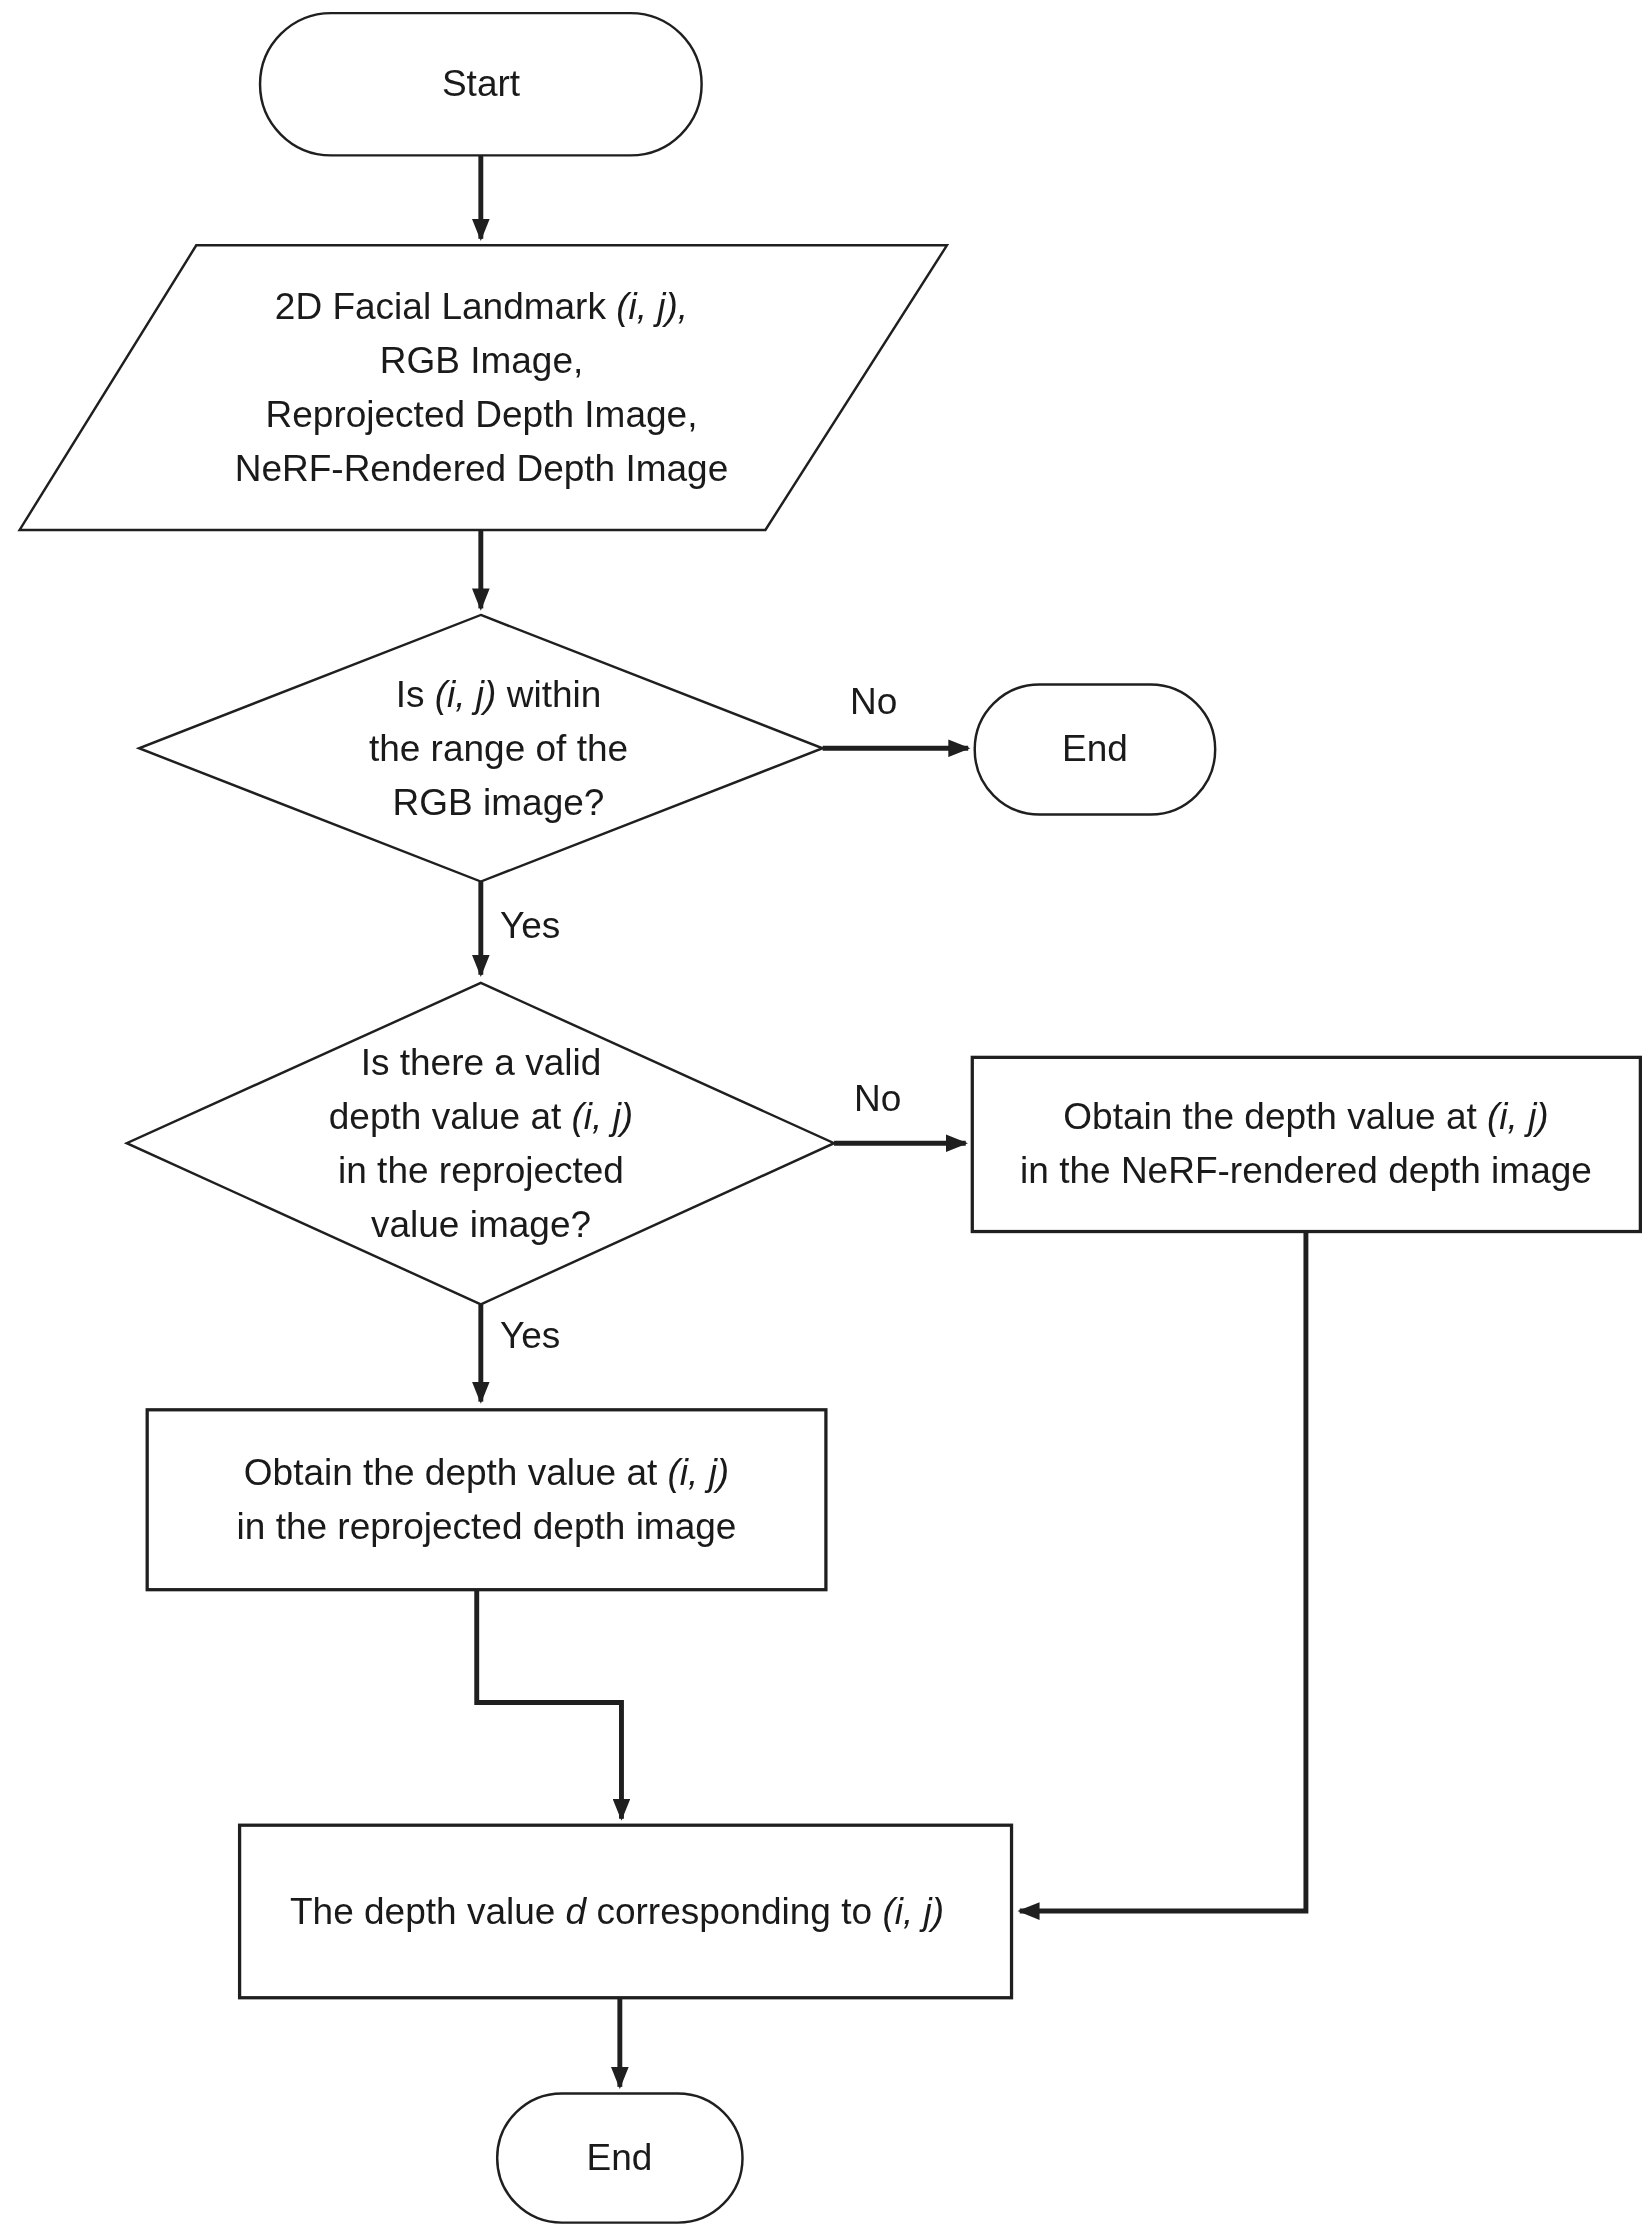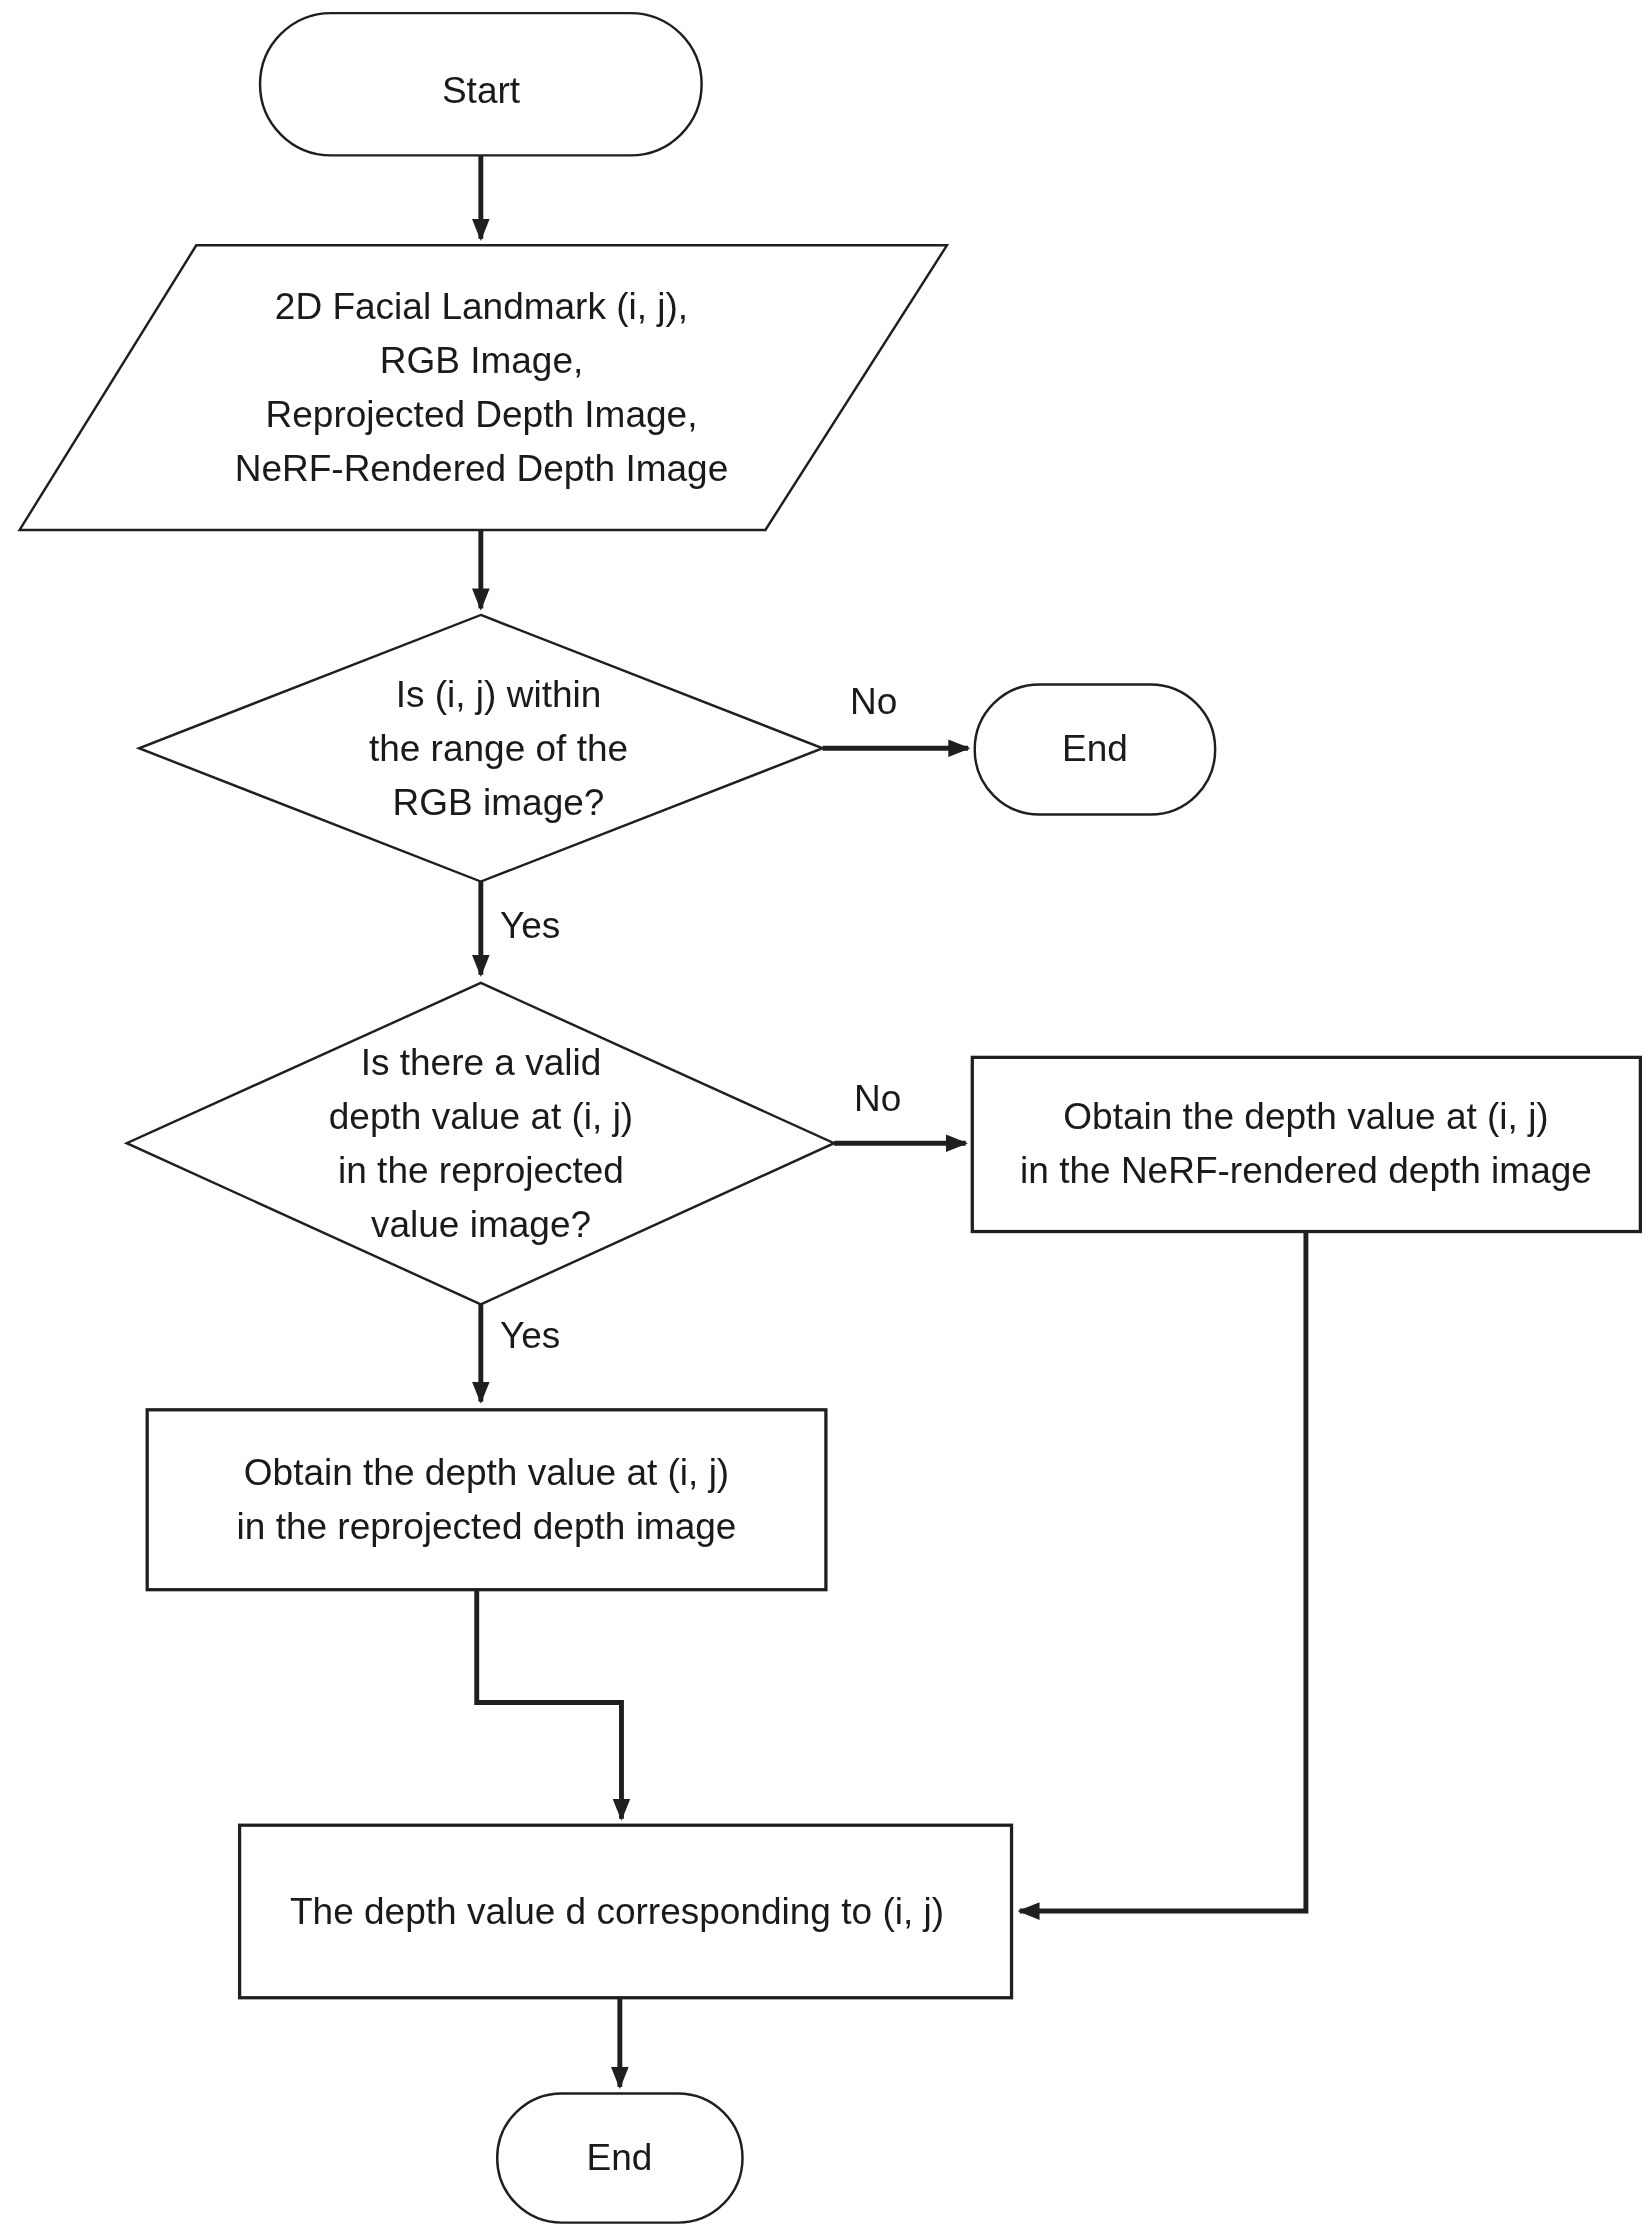--- a/index.html
+++ b/index.html
@@ -22,21 +22,21 @@
   .edge{fill:none;stroke:var(--stroke-color);stroke-width:6px;}
   .arrowhead{fill:var(--stroke-color);}
   .node-text{
     position:absolute;
     display:flex;flex-direction:column;
     justify-content:center;align-items:center;
     font-size:37px;line-height:54px;
     text-align:center;
   }
   .ln{white-space:nowrap;}
-  .it{}
+  .it{font-style:italic;}
   .branch-label{
     position:absolute;
     font-size:37px;line-height:39px;
     white-space:nowrap;
   }
 </style>
 </head>
 <body>
 
 <div id="canvas">
@@ -62,21 +62,21 @@
     <polygon class="shape thin" points="240,300 1158,300 936,648 24,648"></polygon>
     <polygon class="shape thin" points="588,752 1006,915 588,1078 170,915"></polygon>
     <rect class="shape thin" x="1192" y="837" width="294" height="159" rx="79" ry="79"></rect>
     <polygon class="shape thin" points="588,1202 1020,1398 588,1595 155,1398"></polygon>
     <rect class="shape mid" x="1189" y="1293" width="817" height="213"></rect>
     <rect class="shape mid" x="180" y="1724" width="830" height="220"></rect>
     <rect class="shape mid" x="293" y="2232" width="944" height="211"></rect>
     <rect class="shape thin" x="608" y="2560" width="300" height="158" rx="79" ry="79"></rect>
   </svg>
 
-  <div class="node-text" style="left:260px;top:20px;width:442px;height:142px;">
+  <div class="node-text" style="left:260px;top:13px;width:442px;height:142px;">
     <div class="ln">Start</div>
   </div>
 
   <div class="node-text" style="left:85px;top:245px;width:793px;height:285px;">
     <div class="ln"><span>2D Facial Landmark </span><span class="it">(i, j),</span></div>
     <div class="ln">RGB Image,</div>
     <div class="ln">Reprojected Depth Image,</div>
     <div class="ln">NeRF-Rendered Depth Image</div>
   </div>
 

